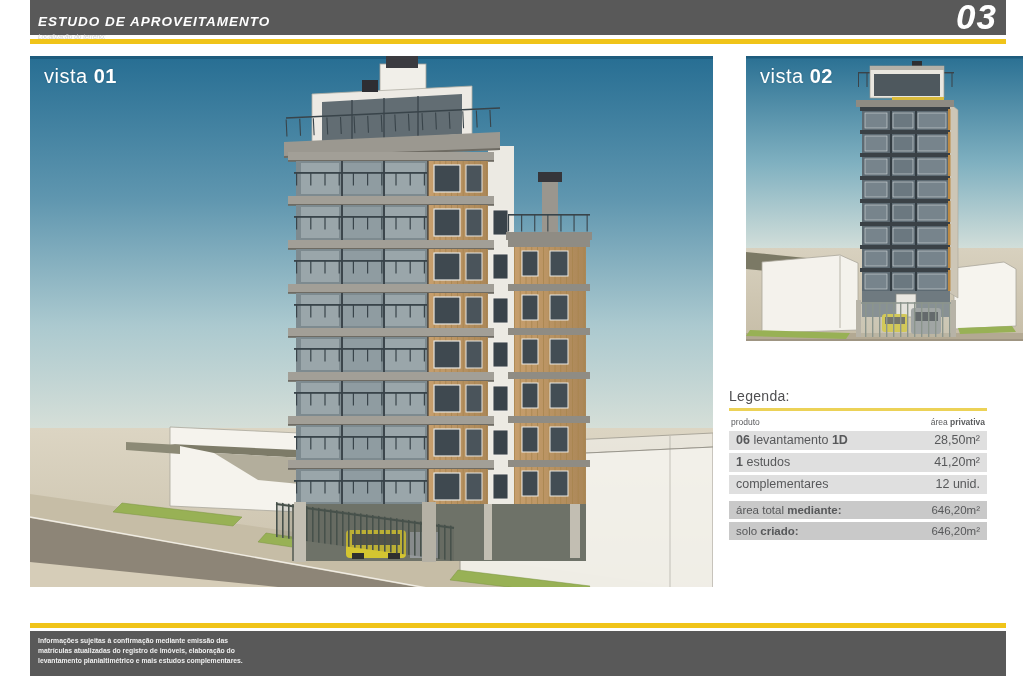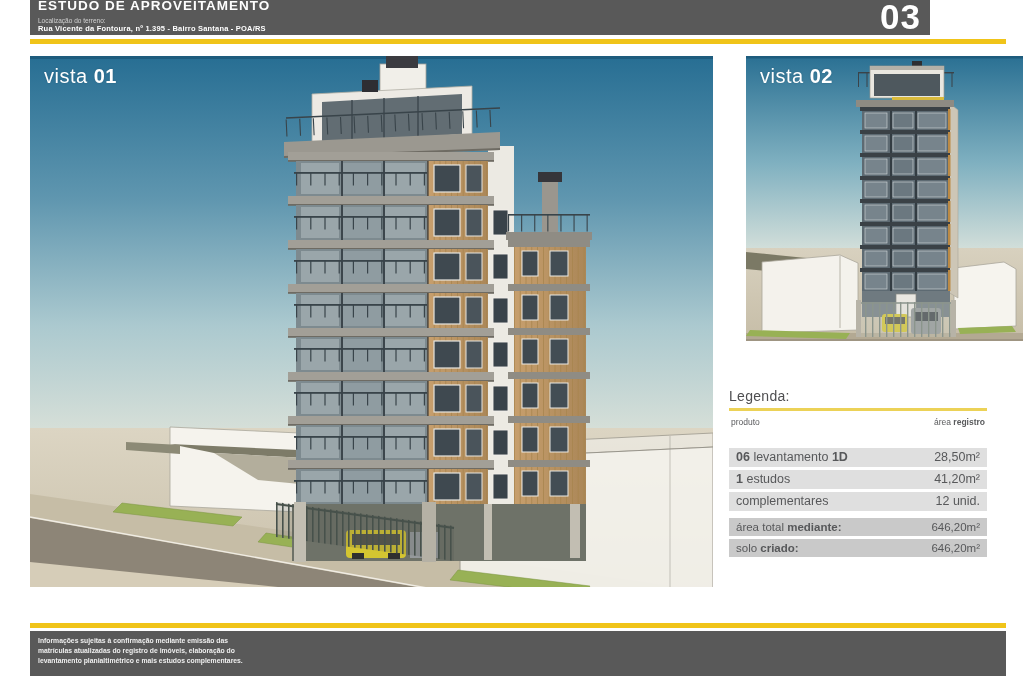--- a/index.html
+++ b/index.html
@@ -5,22 +5,22 @@
   * { margin:0; padding:0; box-sizing:border-box; }
   html,body { background:#ffffff; }
   body { font-family:"Liberation Sans", sans-serif; }
   .page {
     position:relative; width:1024px; height:683px; background:#ffffff;
     outline:1px solid #c8c8c8; overflow:hidden;
   }
 
   
   .header {
-    position:absolute; left:30px; top:0; width:900px; height:35px;
-    background:#595959; color:#fff; padding:0 8px;
+    position:absolute; left:30px; top:0; width:976px; height:35px;
+    background:#595959; color:#fff; padding:16px 8px;font-style:italic;
   }
   .header-title {
     font-size:13.5px; font-weight:700; letter-spacing:1px; color:#fefefe;
     margin-top:-2px; line-height:16px;
   }
   .header-loc-label { font-size:6.5px; color:#d2d2d2; margin-top:3px; }
   .header-loc-value { font-size:7.5px; font-weight:700; color:#ffffff; letter-spacing:.2px; }
   .page-number {
     position:absolute; right:9px; top:-3px; font-size:35px; font-weight:800;
     color:#ffffff; letter-spacing:1px;
@@ -38,21 +38,21 @@
     letter-spacing:.5px; text-shadow:0 0 2px rgba(0,40,60,.25);text-align:center;
   }
   .vista-label b { font-weight:700; }
 
   
   .legend { position:absolute; left:729px; top:359px; width:258px; }
   .legend-title { font-size:14px; color:#4e4e50; letter-spacing:.3px;margin-top:29px; }
   .legend-underline { height:2.5px; background:#ecd257; margin:4px 0 5px 0; }
   .legend-header {
     display:flex; justify-content:space-between; font-size:8.5px; color:#5a5b5d;
-    padding:1px 2px 21px 2px;
+    padding:1px 2px 4px 2px;
   }
   .legend-row, .legend-total {
     display:flex; justify-content:space-between; align-items:center;
     padding:0 7px; color:#57585a; margin-bottom:3px;
   }
   .legend-row  { height:19px; background:#dfdfdf; font-size:12.5px; }
   .legend-total{ height:18px; background:#c9c9c9; font-size:11.5px; }
   .legend-totals { margin-top:7px; }
   .legend b { font-weight:700; }
 
@@ -310,21 +310,21 @@
     <div class="vista-label">
       <span>vista </span><b>02</b>
     </div>
   </div>
 
   <div class="legend">
     <div class="legend-title">Legenda:</div>
     <div class="legend-underline"></div>
     <div class="legend-header">
       <span>produto</span>
-      <span><span>área </span><b>registro</b></span>
+      <span><span>área </span><b>privativa</b></span>
     </div>
     <div class="legend-row">
       <span><b>06</b><span> levantamento </span><b>1D</b></span>
       <span>28,50m²</span>
     </div>
     <div class="legend-row">
       <span><b>1</b><span> estudos</span><b></b></span>
       <span>41,20m²</span>
     </div>
     <div class="legend-row">

